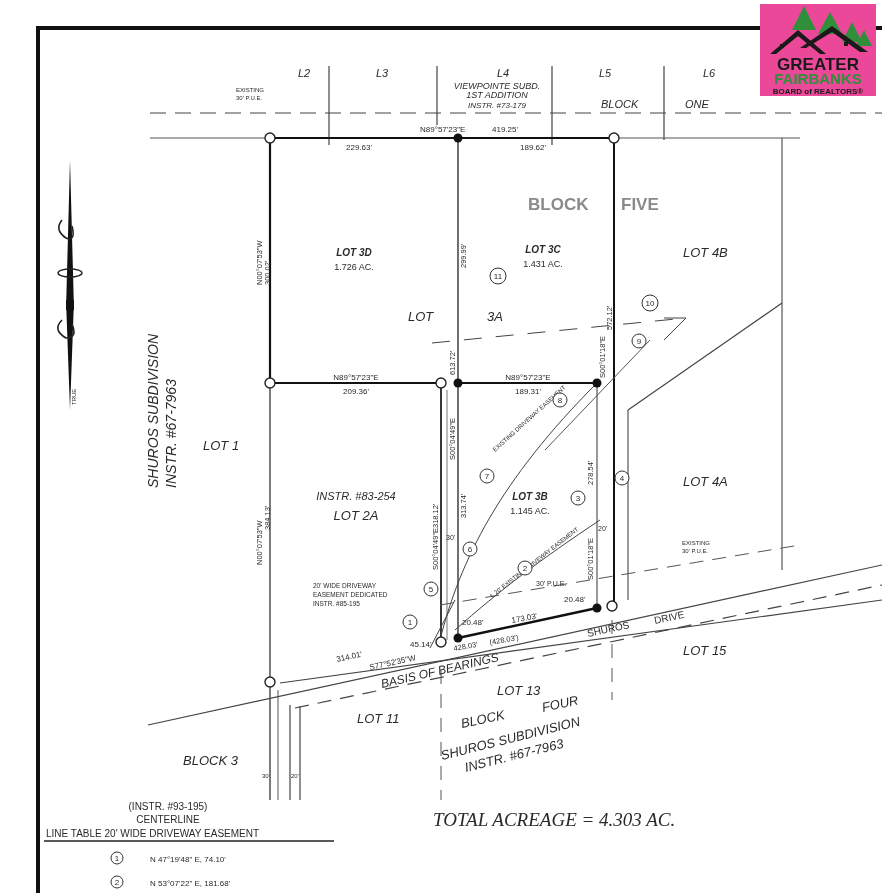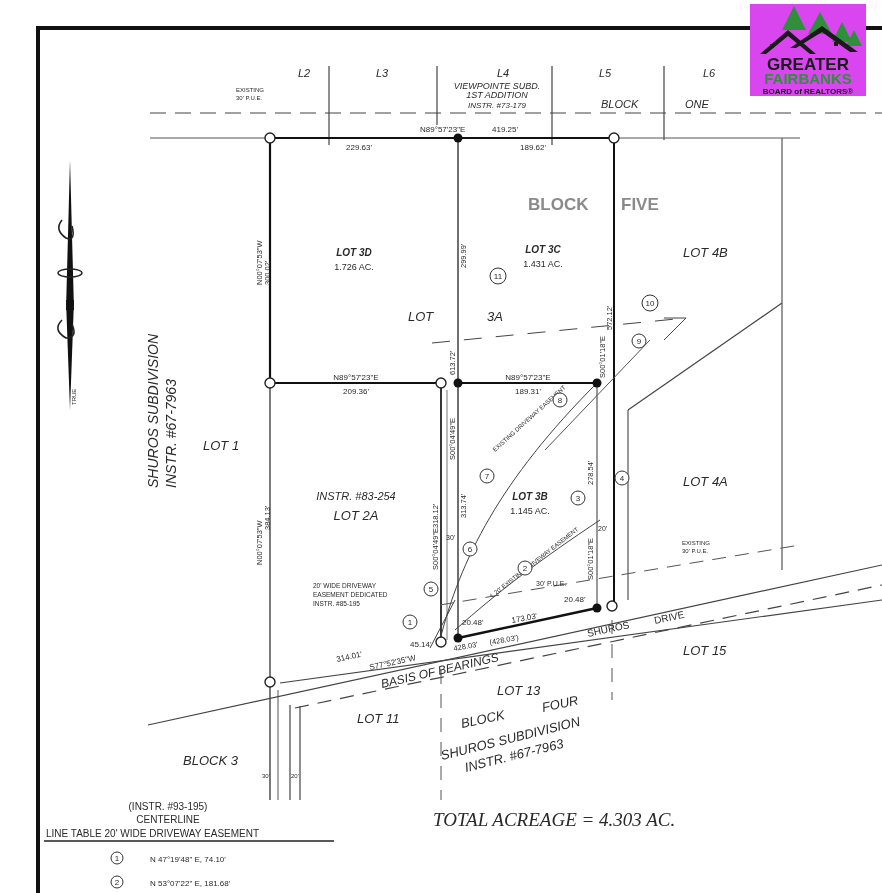--- a/index.html
+++ b/index.html
@@ -2,21 +2,21 @@
 <html><head>
 <meta charset="utf-8">
 <style>
   html,body{margin:0;padding:0;background:#ffffff;}
   body{width:882px;height:893px;position:relative;overflow:hidden;font-family:"Liberation Sans",sans-serif;}
   .plat{position:absolute;left:0;top:0;width:882px;height:670px;}
   svg text{font-family:"Liberation Sans",sans-serif;fill:#2a2a2a;}
   .it{font-style:italic;}
   .serif{font-family:"Liberation Serif",serif;font-style:italic;}
   .bold{font-weight:bold;}
-  .logo{position:absolute;right:16px;top:4px;width:116px;height:92px;background:#d946ef;}
+  .logo{position:absolute;right:6px;top:4px;width:116px;height:92px;background:#ec4899;}
 </style>
 </head>
 <body>
 
 <div class="plat">
 <svg width="882" height="893" viewBox="0 0 882 893" xmlns="http://www.w3.org/2000/svg">
 
   <g>
     <line x1="38" y1="28" x2="882" y2="28" stroke="#111" stroke-width="4"></line>
     <line x1="38" y1="26" x2="38" y2="893" stroke="#111" stroke-width="4"></line>

